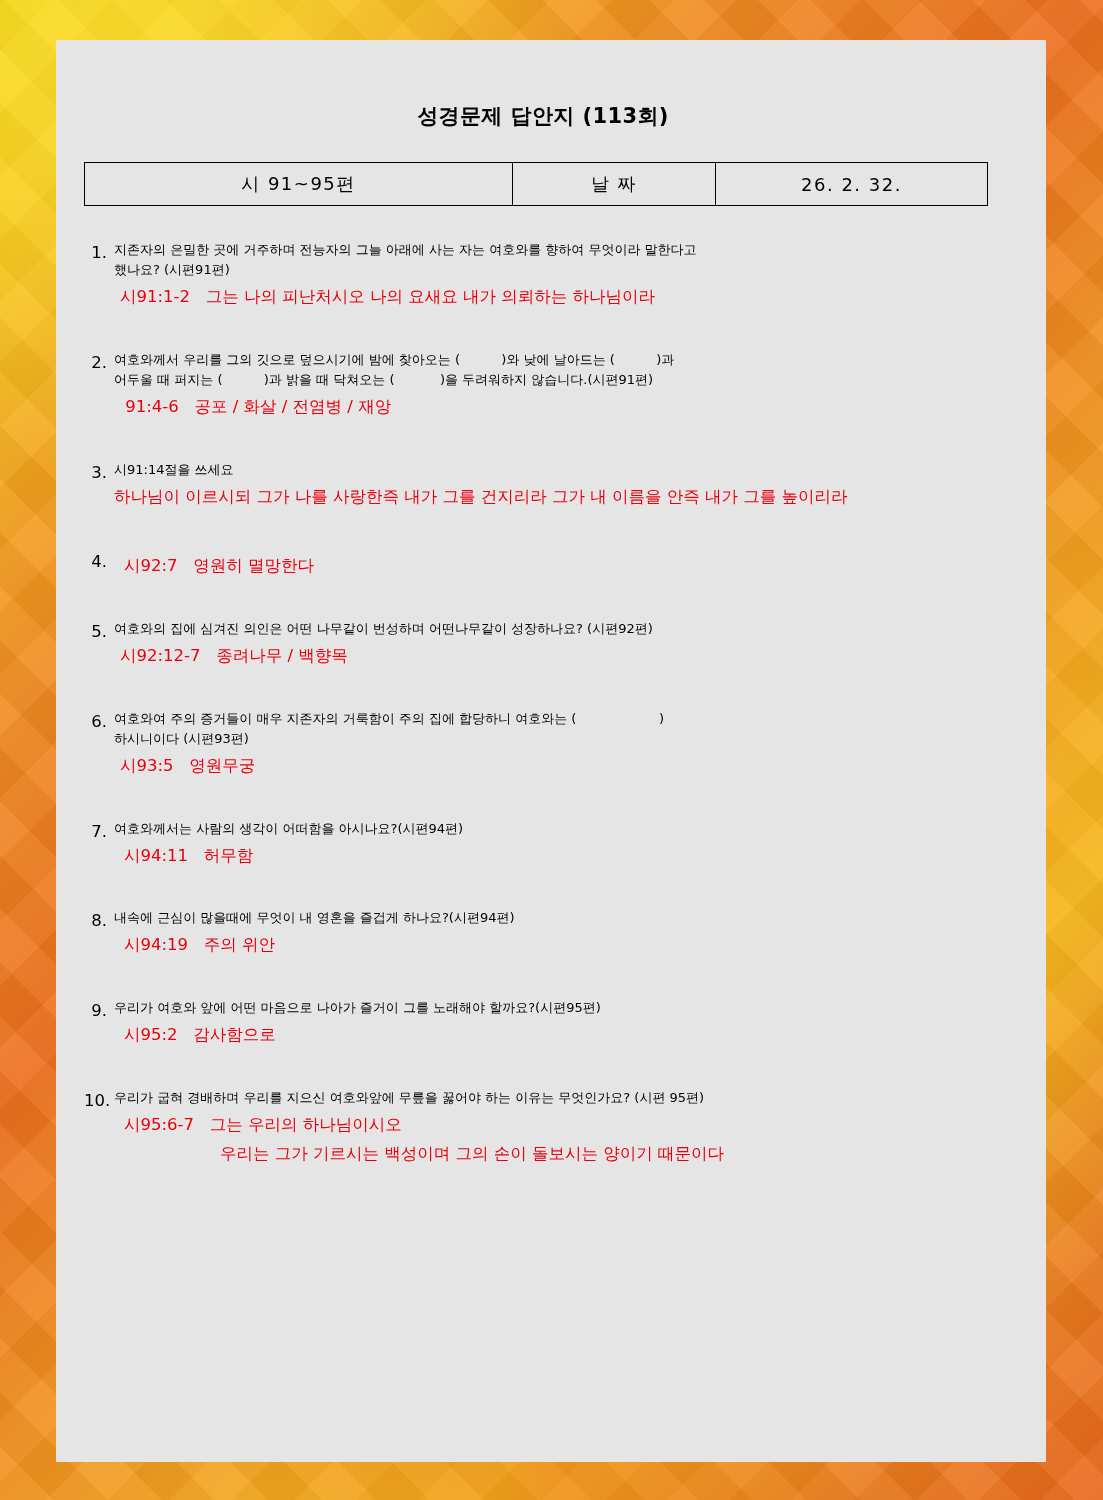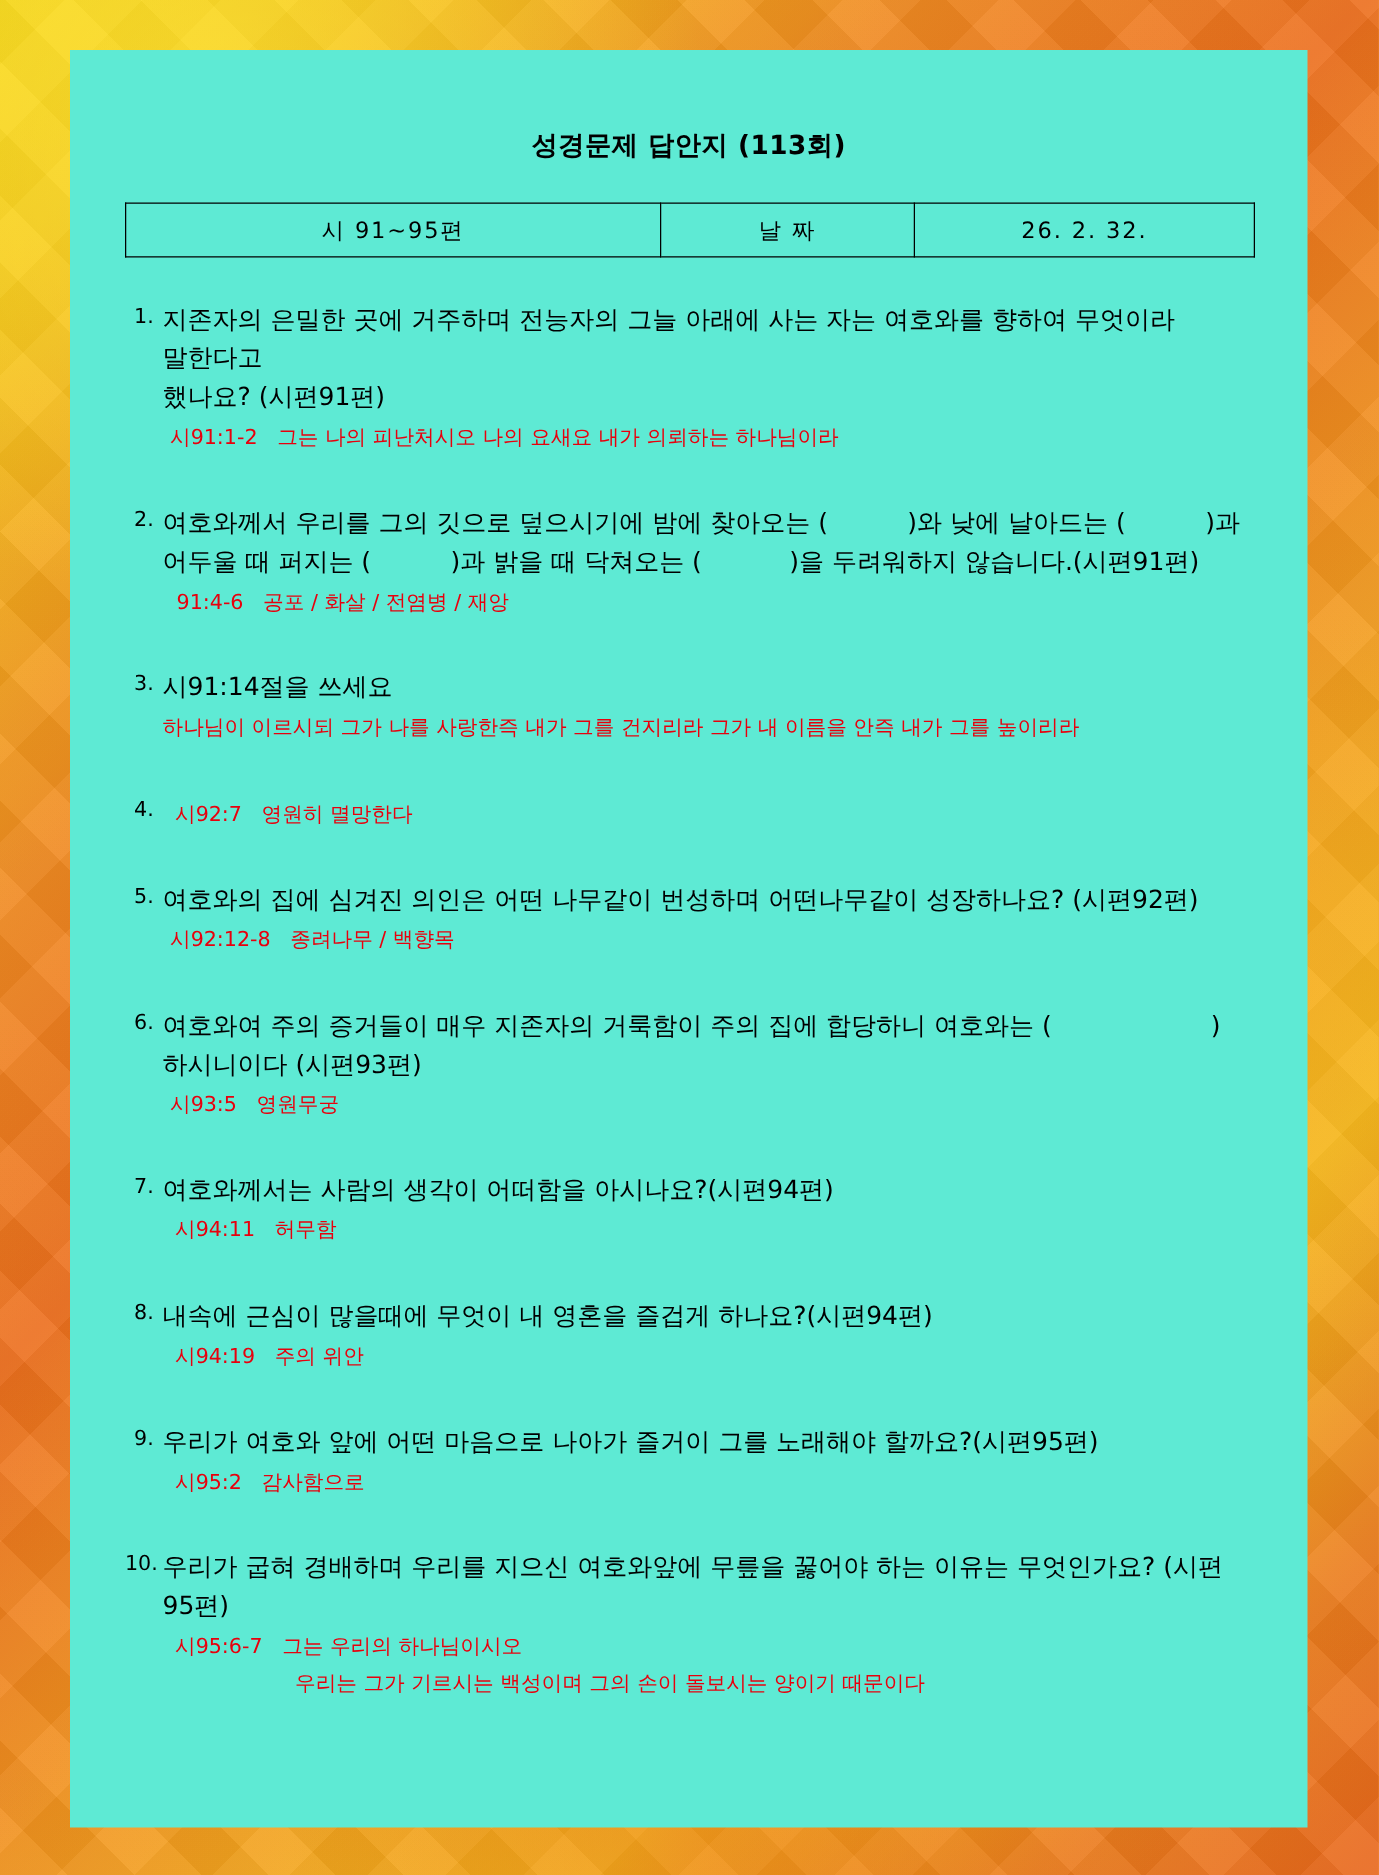--- a/index.html
+++ b/index.html
@@ -50,23 +50,23 @@
     background: radial-gradient(circle at 50% 50%, rgba(235,100,25,0.35), rgba(235,100,25,0) 70%);
   }
 
   
   .page {
     position: absolute;
     left: 56px;
     top: 40px;
     width: 990px;
     height: 1422px;
-    background: #5eead4;
+    background: #e5e5e5;
     box-sizing: border-box;
-    padding: 46px 44px 30px 44px;
+    padding: 46px 44px 30px 28px;
   }
 
   .doc-title {
     text-align: center;
     font-size: 21px;
     font-weight: bold;
     color: #000;
     letter-spacing: 0.4px;
     margin: 16px 0 0 0;
   }
@@ -108,21 +108,21 @@
     color: #000;
     line-height: 1.55;
     padding-right: 7px;
     box-sizing: border-box;
   }
   .qbody {
     flex: 1 1 auto;
     min-width: 0;
   }
   .qtext {
-    font-size: 20px;
+    font-size: 13px;
     color: #000;
     line-height: 1.55;
     white-space: pre-wrap;
     word-break: keep-all;
   }
   .qanswer {
     font-size: 16.5px;
     color: #e8000d;
     line-height: 1.55;
     white-space: pre-wrap;
@@ -199,21 +199,21 @@
       <div class="qnum">4.</div>
       <div class="qbody">
         <div class="qanswer indent-2">시92:7   영원히 멸망한다</div>
       </div>
     </div>
 
     <div class="qitem gap-lg">
       <div class="qnum">5.</div>
       <div class="qbody">
         <div class="qtext">여호와의 집에 심겨진 의인은 어떤 나무같이 번성하며 어떤나무같이 성장하나요? (시편92편)</div>
-        <div class="qanswer">시92:12-8   종려나무 / 백향목</div>
+        <div class="qanswer">시92:12-7   종려나무 / 백향목</div>
       </div>
     </div>
 
     <div class="qitem gap-lg">
       <div class="qnum">6.</div>
       <div class="qbody">
         <div class="qtext">여호와여 주의 증거들이 매우 지존자의 거룩함이 주의 집에 합당하니 여호와는 (                    )
 하시니이다 (시편93편)</div>
         <div class="qanswer">시93:5   영원무궁</div>
       </div>

